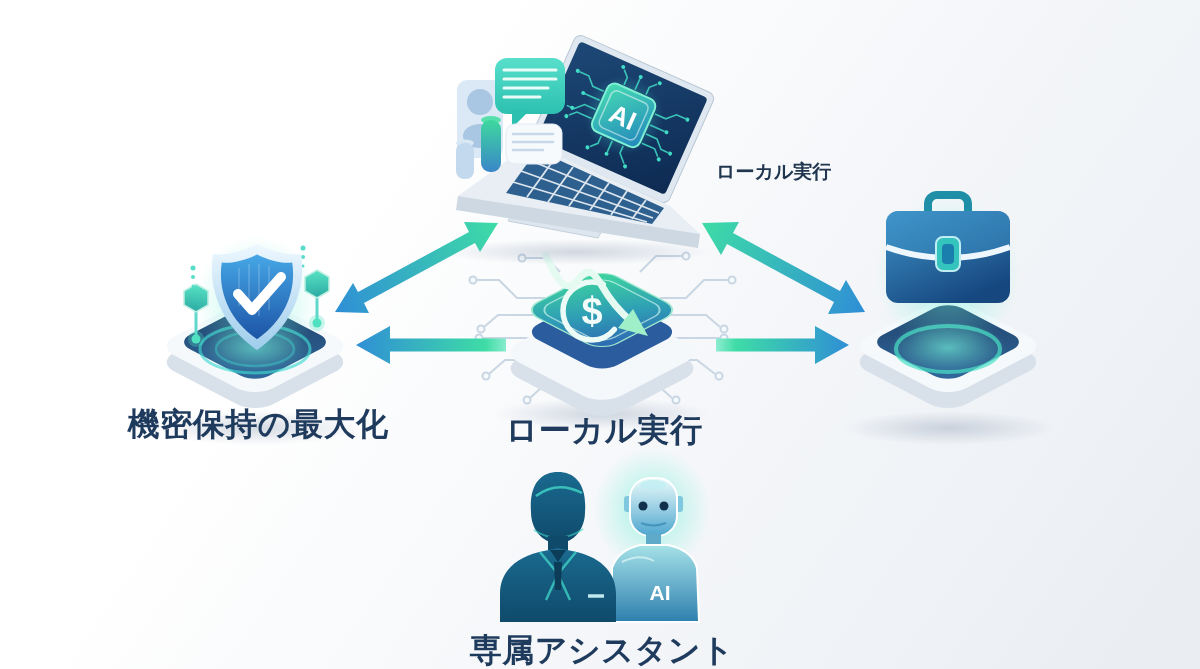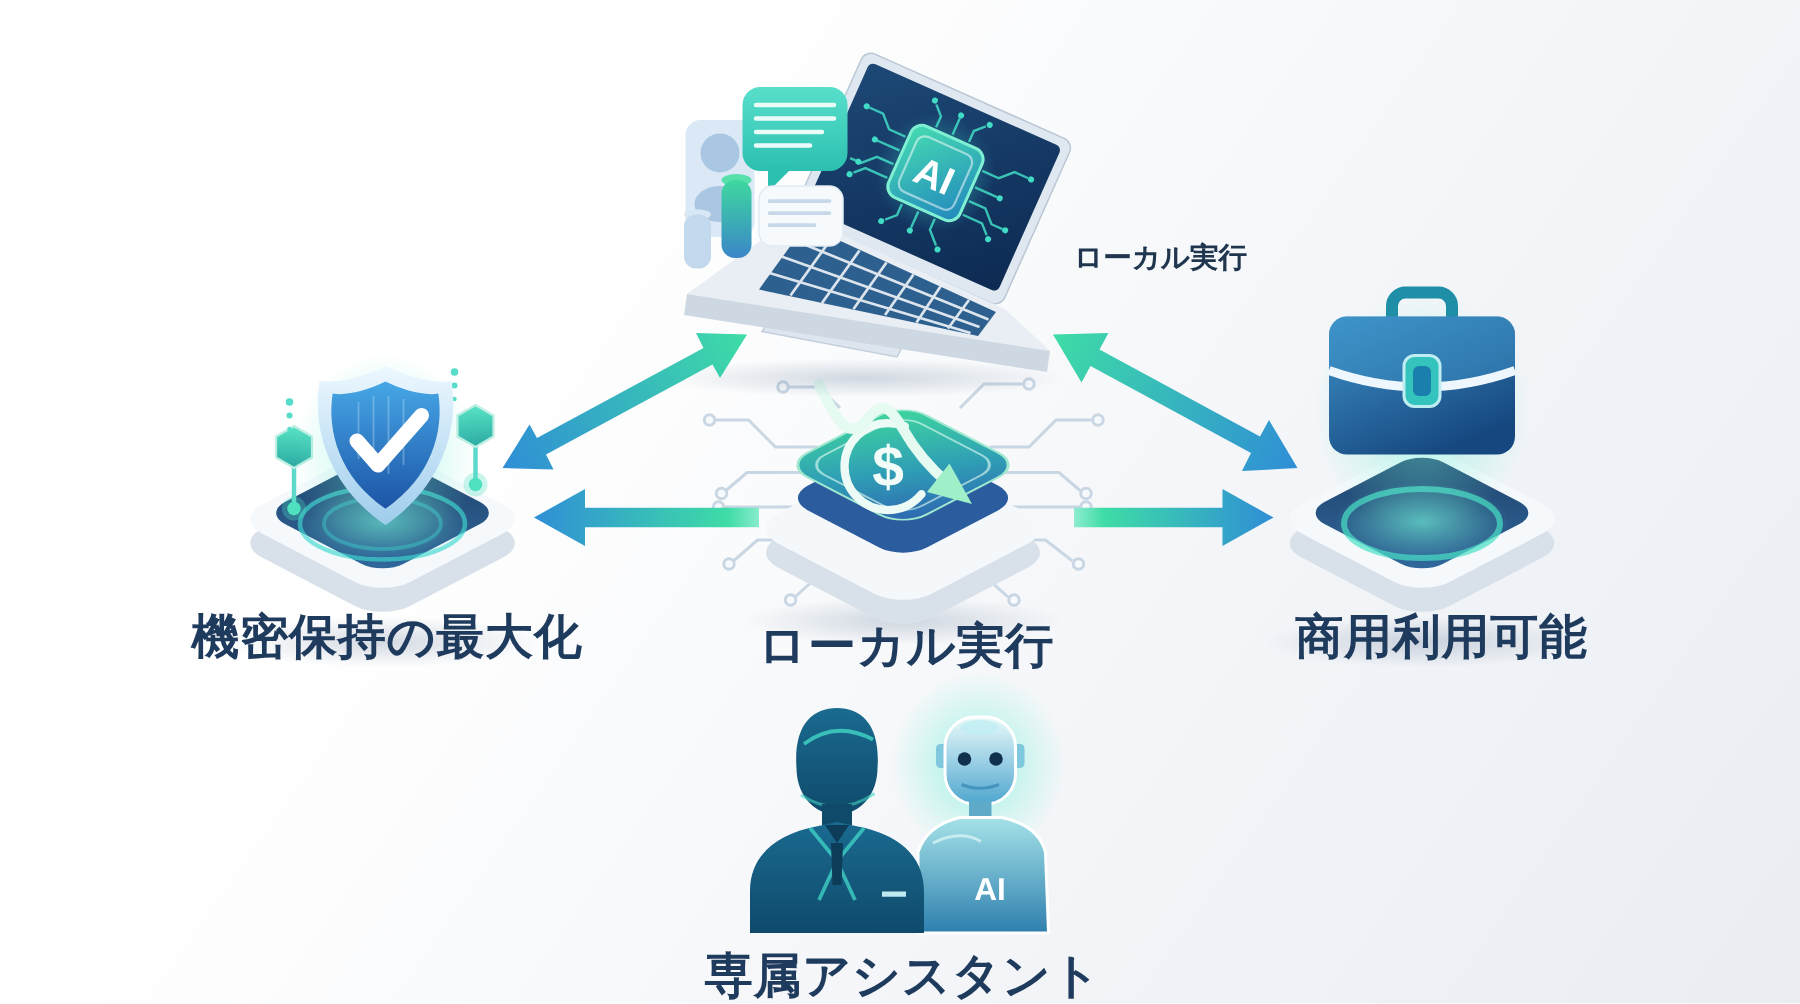--- a/index.html
+++ b/index.html
@@ -347,16 +347,15 @@
       <polygon points="550,550 558,562 566,550" fill="#0c3c58"></polygon>
       <polygon points="554,562 562,562 561,590 555,590" fill="#0c3c58"></polygon>
       <line x1="588" y1="596" x2="604" y2="596" stroke="#bfe9ef" stroke-width="3.5"></line>
     </g>
   </g>
 </svg>
 
 <div class="hero-sub">ローカル実行</div>
 <div class="label" style="left:258px;top:403px;">機密保持の最大化</div>
 <div class="label" style="left:604px;top:409px;">ローカル実行</div>
-<div class="label" style="left:961px;top:403px;">商用利用可能</div>
 <div class="label" style="left:602px;top:629px;">専属アシスタント</div>
 
 </div>
 
 </body></html>

